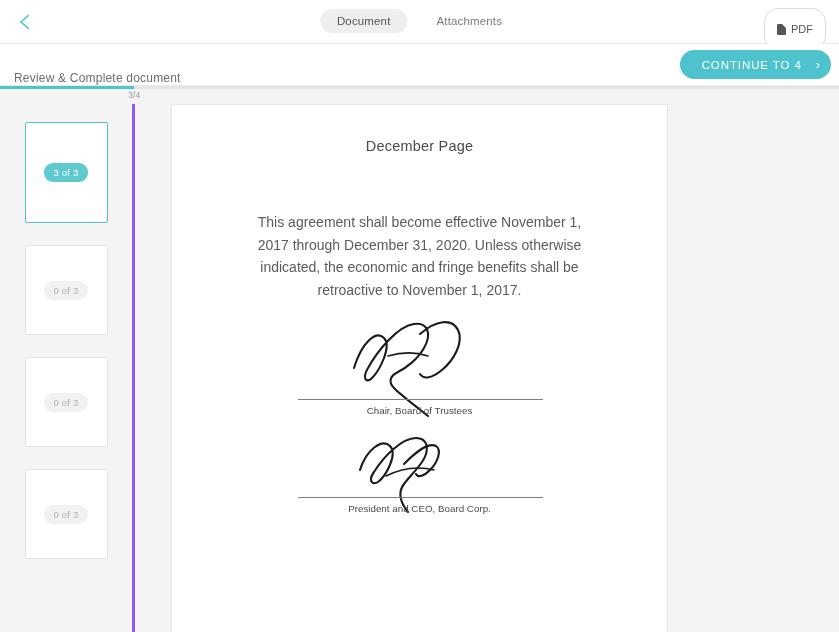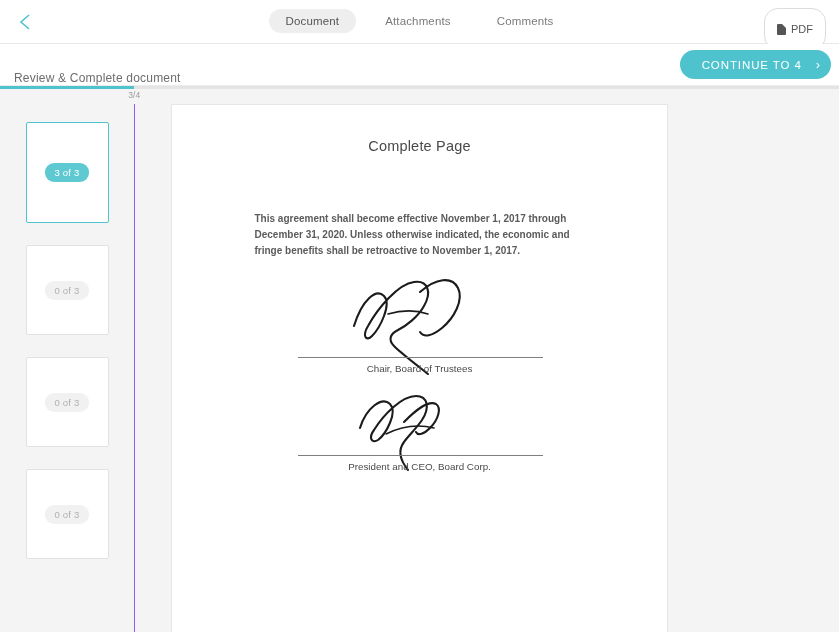--- a/index.html
+++ b/index.html
@@ -165,21 +165,21 @@
   .body {
     position: relative;
     height: calc(632px - 44px - 42px - 18px);
     display: flex;
     background: #f4f4f4;
   }
 
   .thumbs {
     width: 135px;
     padding: 18px 0 0 0;
-    border-right: 1px solid #8b5cf6;
+    border-right: 3px solid #8b5cf6;
     overflow: hidden;
     flex: 0 0 135px;
   }
   .thumb {
     width: 83px;
     height: 90px;
     margin: 0 auto 22px auto;
     background: #fff;
     border: 1px solid #e2e2e2;
     border-radius: 2px;
@@ -223,24 +223,24 @@
   .page-title {
     text-align: center;
     font-size: 14.5px;
     color: #4a4a4a;
     margin-top: 33px;
     letter-spacing: .2px;
   }
   .para {
     margin: 57px auto 0 auto;
     width: 330px;
-    font-size: 10px;
+    text-align: center;
+    font-size: 14px;
     line-height: 1.62;
     color: #5b5b5b;
-    font-weight: bold;
   }
 
   .sig-block { position: relative; margin-top: 40px; }
   .sig-row { position: relative; height: 76px; }
   .sig-line {
     position: absolute;
     left: 126px;
     width: 245px;
     border-bottom: 1px solid #7e7e7e;
     bottom: 18px;
@@ -270,21 +270,20 @@
     <span>
       <svg width="12" height="18" viewBox="0 0 12 18">
         <polyline points="10,2 2,9 10,16" fill="none" stroke="#4ec3cd" stroke-width="1.6"></polyline>
       </svg>
     </span>
   </div>
 
   <div class="seg-wrap">
     <div class="seg active">Document</div>
     <div class="seg">Attachments</div>
-    <div class="seg">Comments</div>
   </div>
 
   <div class="pdf-btn">
     <span class="pdf-icon"></span>
     <span>PDF</span>
   </div>
 </div>
 
 <div class="actionbar">
   <div class="review-label">Review &amp; Complete document</div>
@@ -313,21 +312,21 @@
       <span class="badge">0 of 3</span>
     </div>
     <div class="thumb">
       <span class="badge">0 of 3</span>
     </div>
   </div>
 
   <div class="doc-area">
     <div class="page">
 
-      <div class="page-title">Complete Page</div>
+      <div class="page-title">December Page</div>
 
       <div class="para">This agreement shall become effective November 1, 2017 through December 31, 2020. Unless otherwise indicated, the economic and fringe benefits shall be retroactive to November 1, 2017.</div>
 
       <div class="sig-block">
 
         <div class="sig-row">
           <span class="sig-ink">
             <svg width="180" height="110" viewBox="0 0 180 110">
               <path d="M22 56 C30 30, 44 18, 52 26 C60 34, 48 58, 40 66 C34 72, 30 66, 36 56
                        C46 38, 66 14, 82 12 C96 10, 100 22, 92 36 C86 47, 74 56, 66 60

